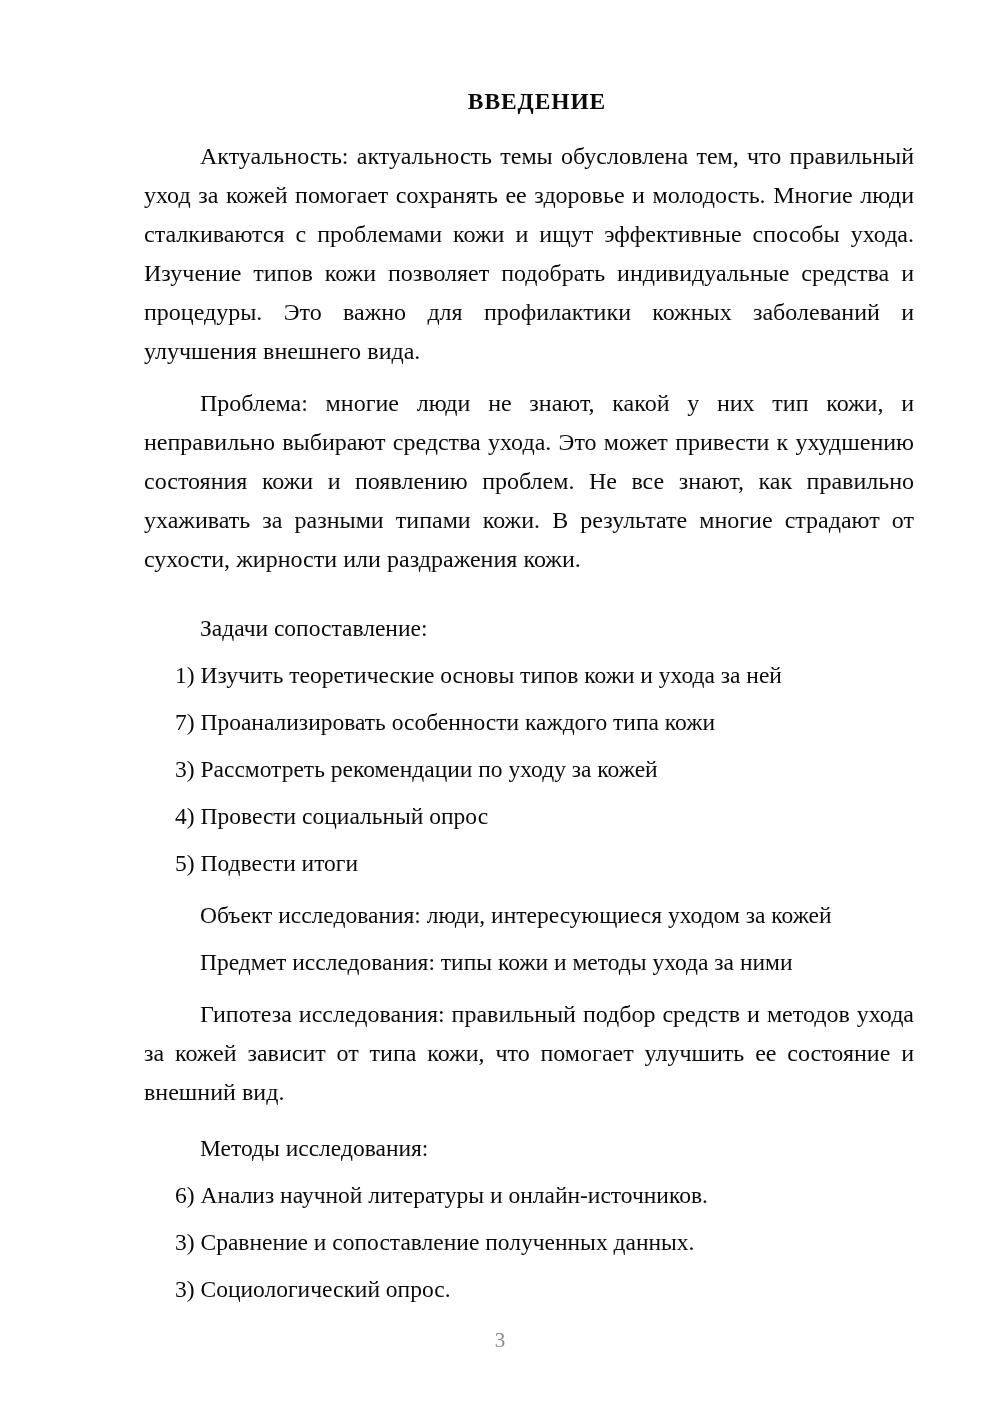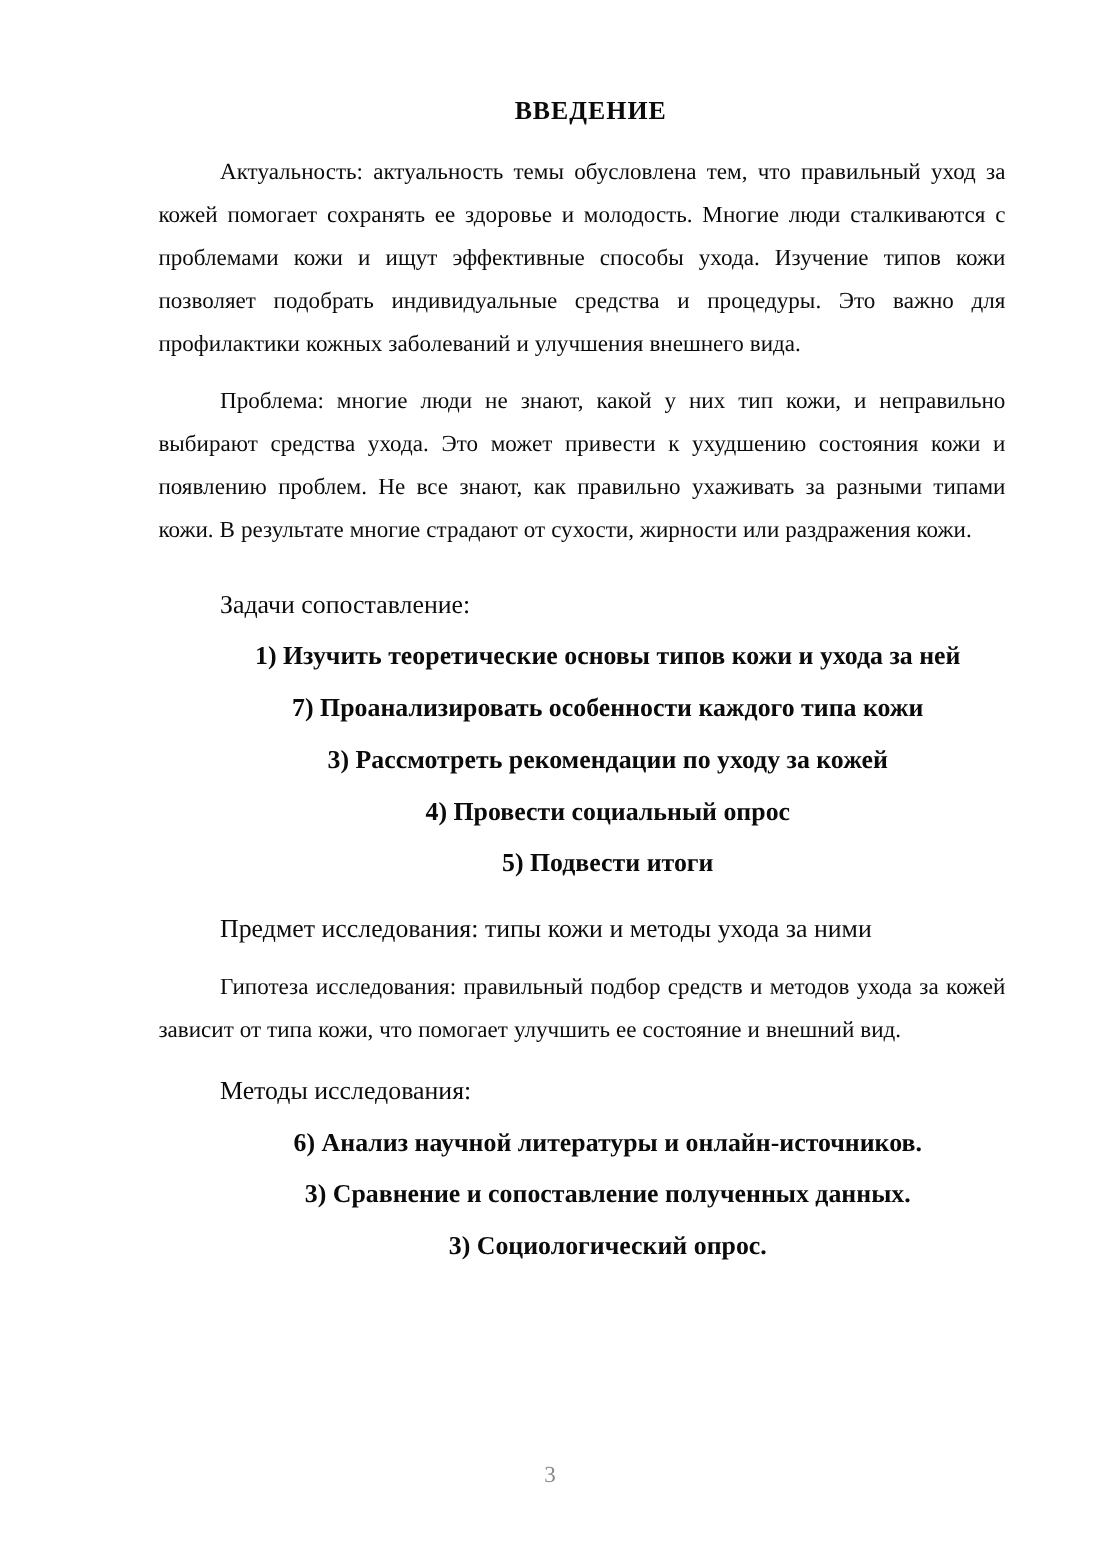--- a/index.html
+++ b/index.html
@@ -30,21 +30,21 @@
   .doc-title {
     font-size: 23.5px;
     font-weight: bold;
     text-align: center;
     letter-spacing: 0.9px;
     line-height: 1.15;
     margin: 0 0 22px 0;
     text-transform: none;
   }
   p.body-par {
-    font-size: 21px;
+    font-size: 24px;
     line-height: 39px;
     text-align: justify;
     text-justify: inter-word;
     text-indent: 56px;
     margin: 0 16px 0 0;
     hyphens: none;
     word-spacing: 0.2px;
   }
   p.body-par.last-flush {
     text-align-last: left;
@@ -52,24 +52,23 @@
   p.indent-line {
     font-size: 23.5px;
     line-height: 39px;
     text-align: left;
     text-indent: 56px;
     margin: 0;
   }
   p.list-line {
     font-size: 23.5px;
     line-height: 39px;
-    text-align: center;
+    text-align: left;
     text-indent: 31px;
     margin: 0;
-    font-weight: bold;
   }
   .gap-sm { height: 8px; }
   .gap-md { height: 13px; }
   .gap-lg { height: 17px; }
   .page-number {
     position: absolute;
     left: 0;
     right: 0;
     top: 1330px;
     text-align: center;
@@ -115,20 +114,21 @@
     <div class="gap-sm"></div>
 
     <p class="list-line">4) Провести социальный опрос</p>
 
     <div class="gap-sm"></div>
 
     <p class="list-line">5) Подвести итоги</p>
 
     <div class="gap-md"></div>
 
+    <p class="indent-line">Объект исследования: люди, интересующиеся уходом за кожей</p>
 
     <div class="gap-sm"></div>
 
     <p class="indent-line">Предмет исследования: типы кожи и методы ухода за ними</p>
 
     <div class="gap-md"></div>
 
     <p class="body-par last-flush">Гипотеза исследования: правильный подбор средств и методов ухода за кожей зависит от типа кожи, что помогает улучшить ее состояние и внешний вид.</p>
 
     <div class="gap-lg"></div>

